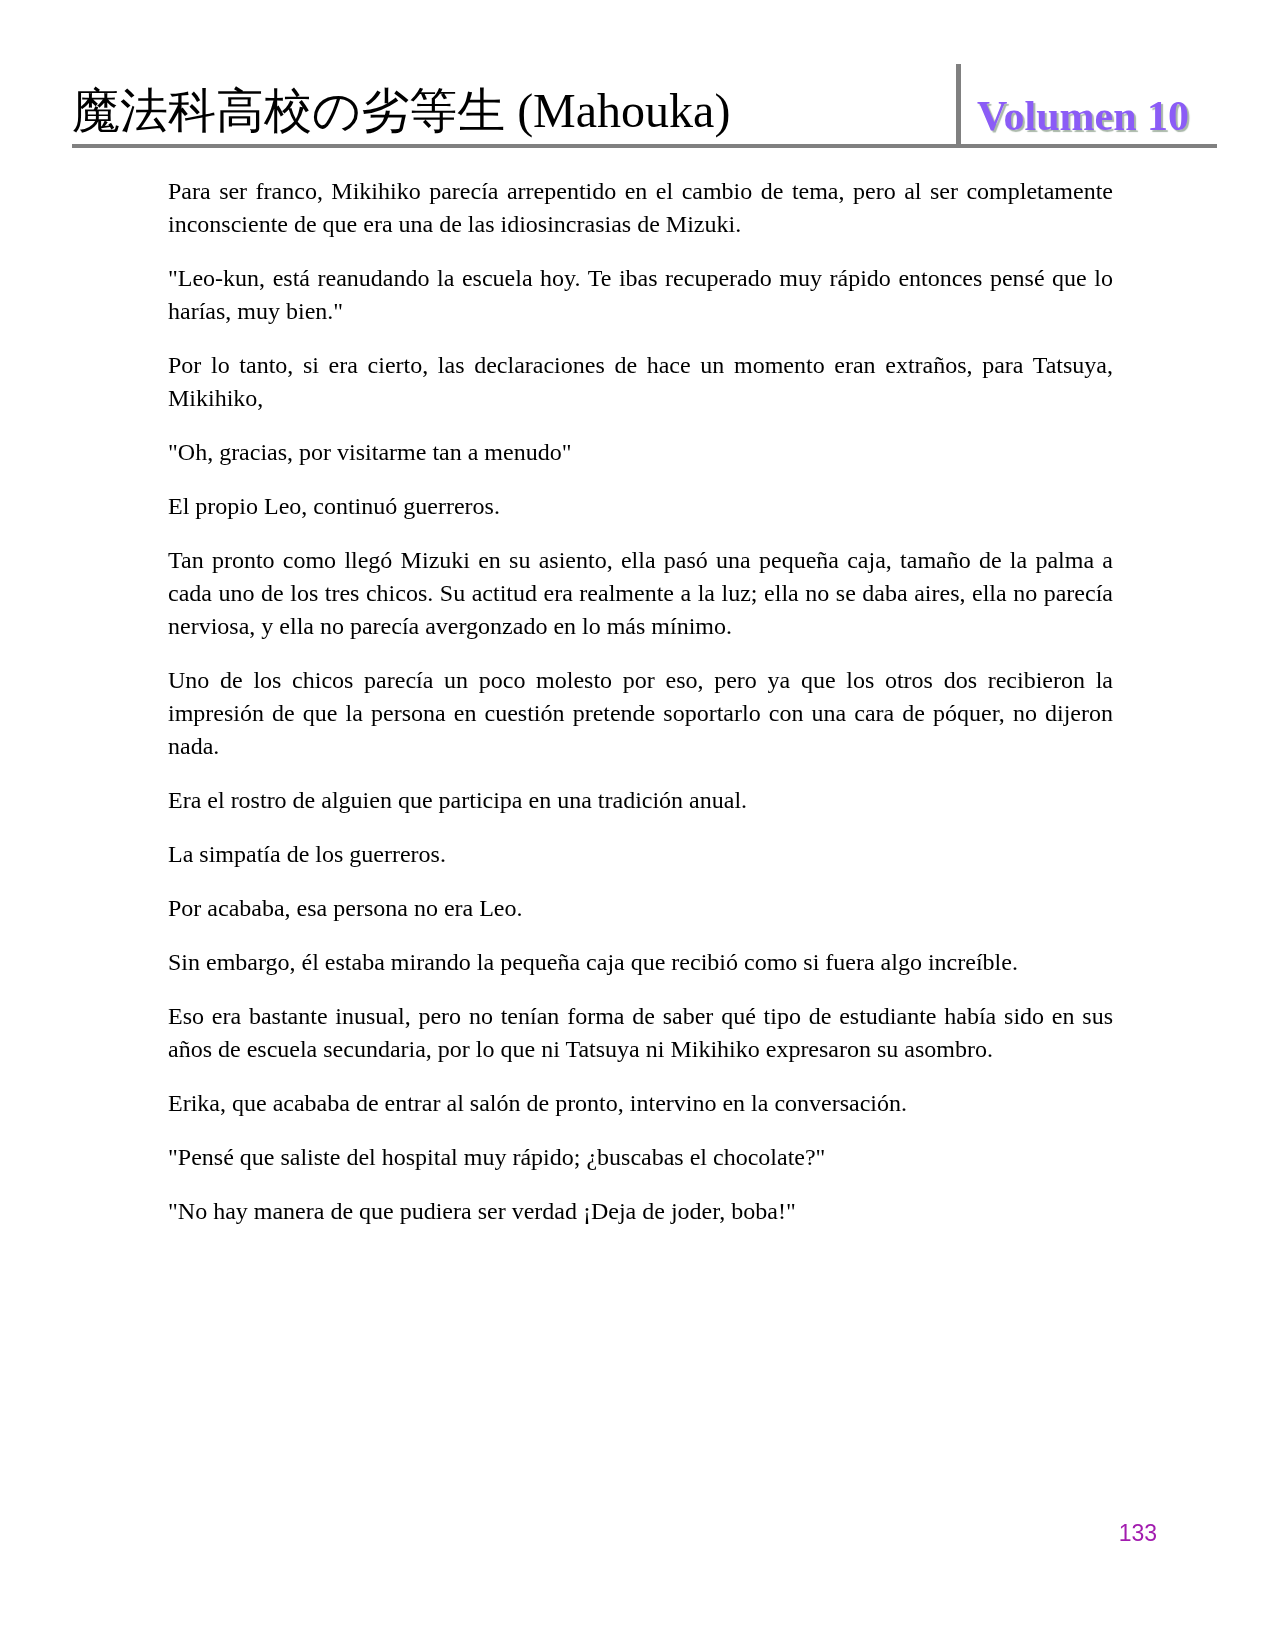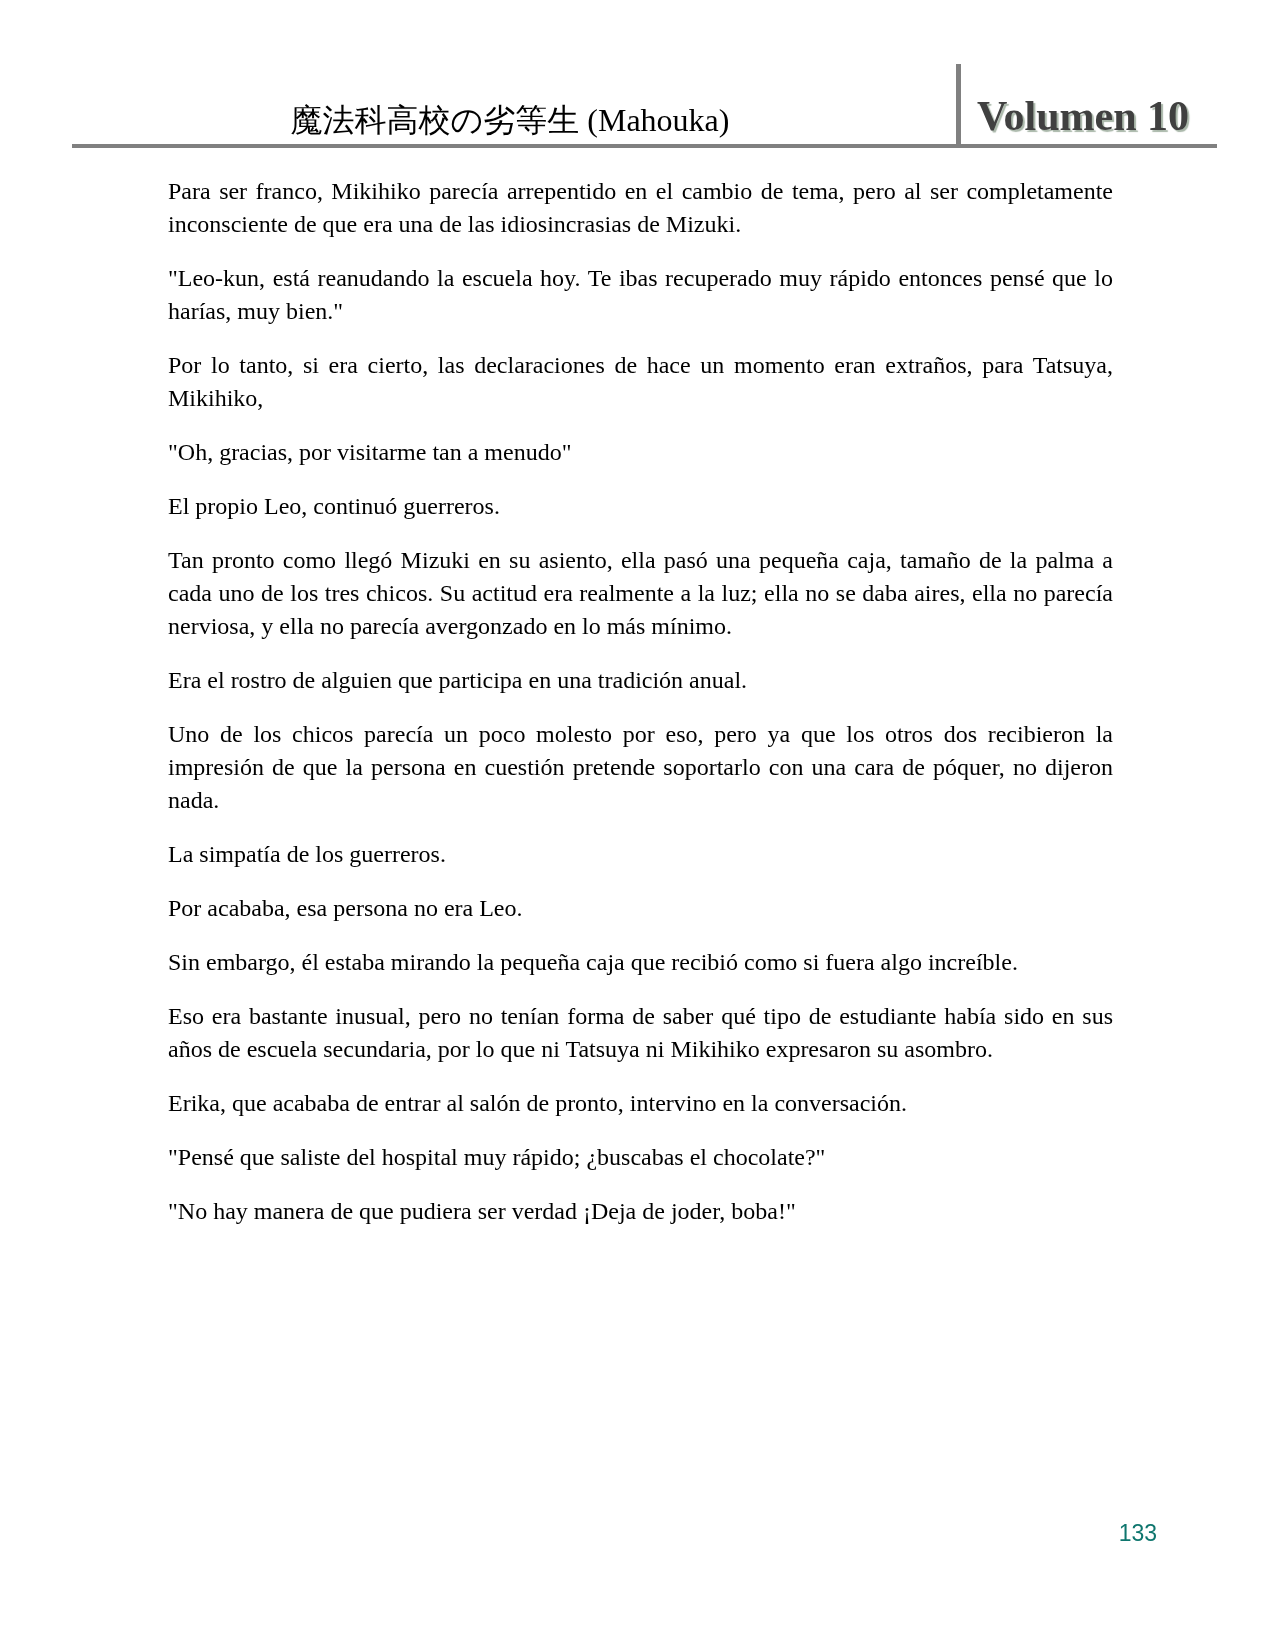--- a/index.html
+++ b/index.html
@@ -7,53 +7,53 @@
     width:1275px; height:1650px;
     background:#ffffff; position:relative;
     font-family:"Liberation Serif", serif;
     color:#000;
   }
   .header-row {
     display:flex; align-items:flex-end;
     margin:64px 58px 0 72px;
   }
   .title-jp {
-    flex:1; text-align:center;
-    font-size:32px; font-weight:normal;
+    flex:1; 
+    font-size:48px; font-weight:normal;
     margin:0 8px 6px 0; line-height:1.1;
     font-family:"Liberation Serif", serif;
     white-space:nowrap;
   }
   .vbar {
     width:5px; height:80px;
     background:#808080; flex:0 0 auto;
     margin-right:16px;
   }
   .volume {
     flex:0 0 auto; width:240px;
     font-size:42px; font-weight:bold;
-    color:#404040;
+    color:#8b5cf6;
     text-shadow:2px 2px 1px #a9b7a9;
     margin-bottom:4px;
     white-space:nowrap;
   }
   .hrule {
     height:4px; background:#808080;
     margin:0 58px 0 72px;
   }
   main {
     margin:27px 162px 0 168px;
     text-align:justify;
     font-size:24px; line-height:33px;
   }
   main p { margin:0 0 21px 0; }
   .page-number {
     position:absolute; top:1520px; right:118px;
     font-family:"Liberation Sans", sans-serif;
-    font-size:23px; color:#0f766e;
+    font-size:23px; color:#a21caf;
   }
 </style>
 </head>
 <body>
 
 <header>
   <div class="header-row">
     <h1 class="title-jp">魔法科高校の劣等生 (Mahouka)</h1>
     <div class="vbar"></div>
     <div class="volume">Volumen 10</div>
@@ -61,22 +61,22 @@
   <div class="hrule"></div>
 </header>
 
 <main>
   <p>Para ser franco, Mikihiko parecía arrepentido en el cambio de tema, pero al ser completamente inconsciente de que era una de las idiosincrasias de Mizuki.</p>
   <p>"Leo-kun, está reanudando la escuela hoy. Te ibas recuperado muy rápido entonces pensé que lo harías, muy bien."</p>
   <p>Por lo tanto, si era cierto, las declaraciones de hace un momento eran extraños, para Tatsuya, Mikihiko,</p>
   <p>"Oh, gracias, por visitarme tan a menudo"</p>
   <p>El propio Leo, continuó guerreros.</p>
   <p>Tan pronto como llegó Mizuki en su asiento, ella pasó una pequeña caja, tamaño de la palma a cada uno de los tres chicos. Su actitud era realmente a la luz; ella no se daba aires, ella no parecía nerviosa, y ella no parecía avergonzado en lo más mínimo.</p>
+  <p>Uno de los chicos parecía un poco molesto por eso, pero ya que los otros dos recibieron la impresión de que la persona en cuestión pretende soportarlo con una cara de póquer, no dijeron nada.</p>
   <p>Era el rostro de alguien que participa en una tradición anual.</p>
-  <p>Uno de los chicos parecía un poco molesto por eso, pero ya que los otros dos recibieron la impresión de que la persona en cuestión pretende soportarlo con una cara de póquer, no dijeron nada.</p>
   <p>La simpatía de los guerreros.</p>
   <p>Por acababa, esa persona no era Leo.</p>
   <p>Sin embargo, él estaba mirando la pequeña caja que recibió como si fuera algo increíble.</p>
   <p>Eso era bastante inusual, pero no tenían forma de saber qué tipo de estudiante había sido en sus años de escuela secundaria, por lo que ni Tatsuya ni Mikihiko expresaron su asombro.</p>
   <p>Erika, que acababa de entrar al salón de pronto, intervino en la conversación.</p>
   <p>"Pensé que saliste del hospital muy rápido; ¿buscabas el chocolate?"</p>
   <p>"No hay manera de que pudiera ser verdad ¡Deja de joder, boba!"</p>
 </main>
 
 <div class="page-number">133</div>

